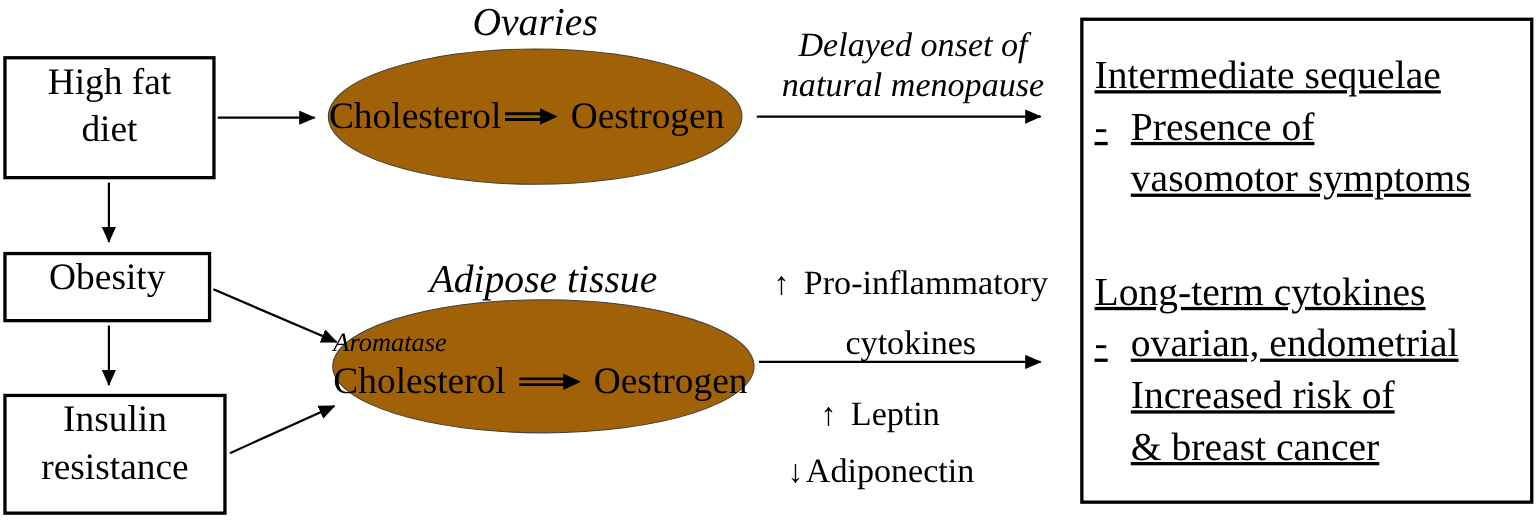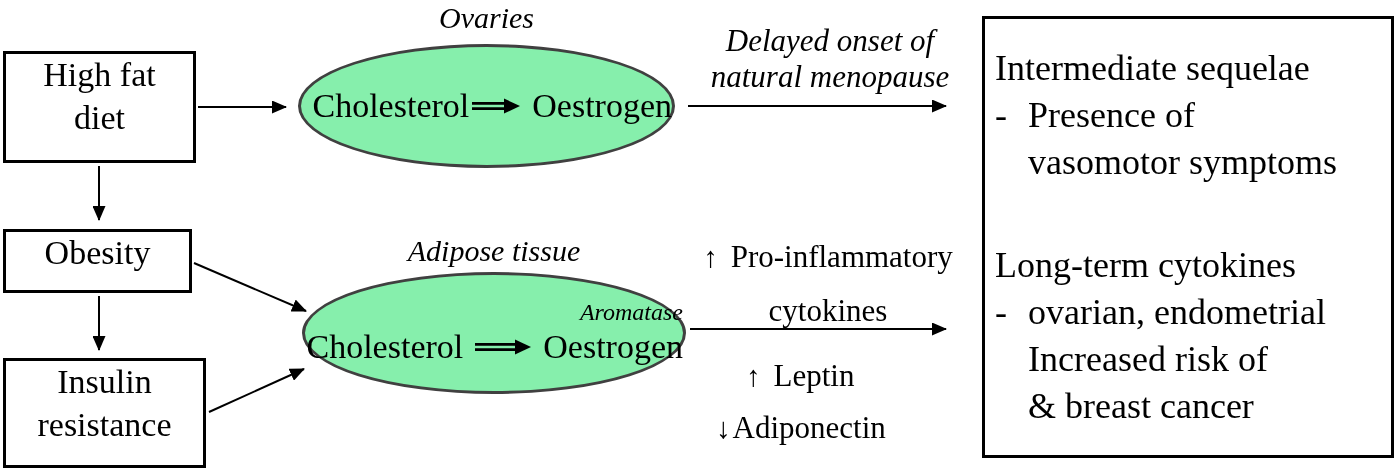--- a/index.html
+++ b/index.html
@@ -27,45 +27,45 @@
     text-align: center;
     font-size: 34px;
     line-height: 1.25;
     background: #fff;
   }
   .box-high-fat { left: 3px; top: 51px; width: 193px; height: 112px; }
   .box-obesity { left: 3px; top: 229px; width: 189px; height: 64px; }
   .box-insulin { left: 3px; top: 358px; width: 203px; height: 110px; }
   .ellipse {
     position: absolute;
-    border: 3px solid #404040;
+    border: 1px solid #404040;
     border-radius: 50%;
     box-sizing: border-box;
     display: flex;
     flex-direction: column;
-    align-items: flex-end;
+    align-items: flex-start;
     justify-content: center;
-    background: #86efac;
+    background: #a16207;
   }
   .ellipse-ovaries { left: 298px; top: 44px; width: 377px; height: 124px; }
   .ellipse-adipose { left: 302px; top: 272px; width: 384px; height: 122px; }
   .rxn-row {
     display: flex;
     align-items: center;
     font-size: 34px;
     white-space: nowrap;
   }
   .rxn-arrow { flex: 0 0 auto; }
   .ov-arrow { margin-left: 3px; margin-right: 12px; }
   .ad-arrow { margin-left: 12px; margin-right: 12px; }
   .enzyme-label { font-style: italic; font-size: 24px; line-height: 1.05; margin-bottom: 2px; }
   .organ-title {
     position: absolute;
     font-style: italic;
-    font-size: 30px;
+    font-size: 36px;
     text-align: center;
     line-height: 1.1;
   }
   .title-ovaries { left: 298px; top: 1px; width: 377px; }
   .title-adipose { left: 302px; top: 234px; width: 384px; }
   .annotation {
     position: absolute;
     font-size: 31px;
     text-align: center;
     white-space: nowrap;
@@ -79,20 +79,21 @@
   .gap-none { margin-right: 2px; }
   .outcome-box {
     position: absolute;
     left: 982px; top: 16px;
     width: 412px; height: 442px;
     border: 3px solid #000;
     box-sizing: border-box;
     font-size: 36px;
     line-height: 47px;
     padding: 26px 4px 0 10px;
+    text-decoration: underline;
   }
   .outcome-section-2 { margin-top: 56px; }
   .bullet { display: flex; }
   .bullet-marker { width: 33px; flex: 0 0 auto; }
   .bullet-lines span { display: block; }
 </style>
 </head>
 <body>
 
 <div class="stage">

